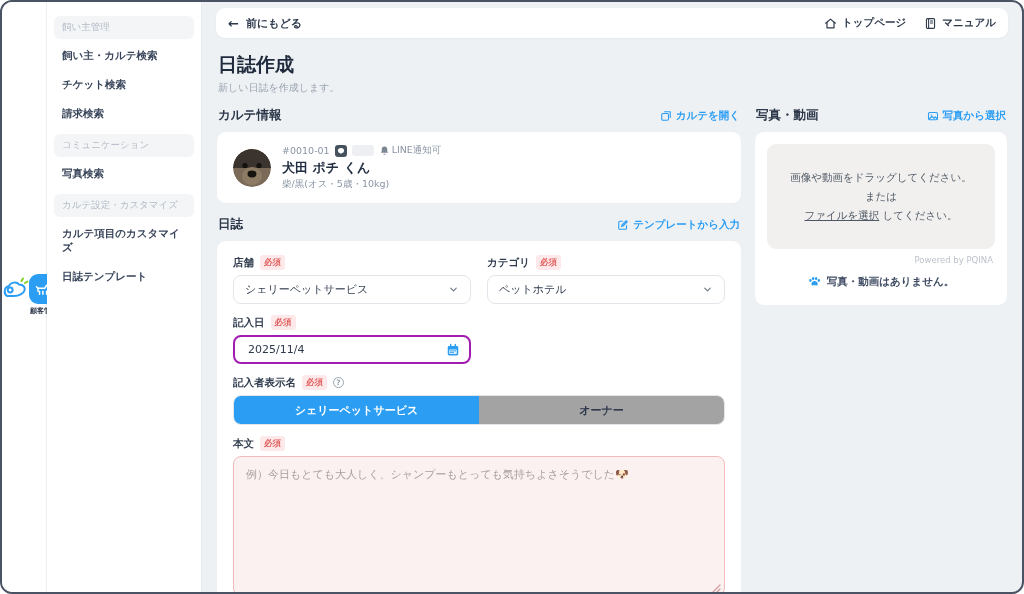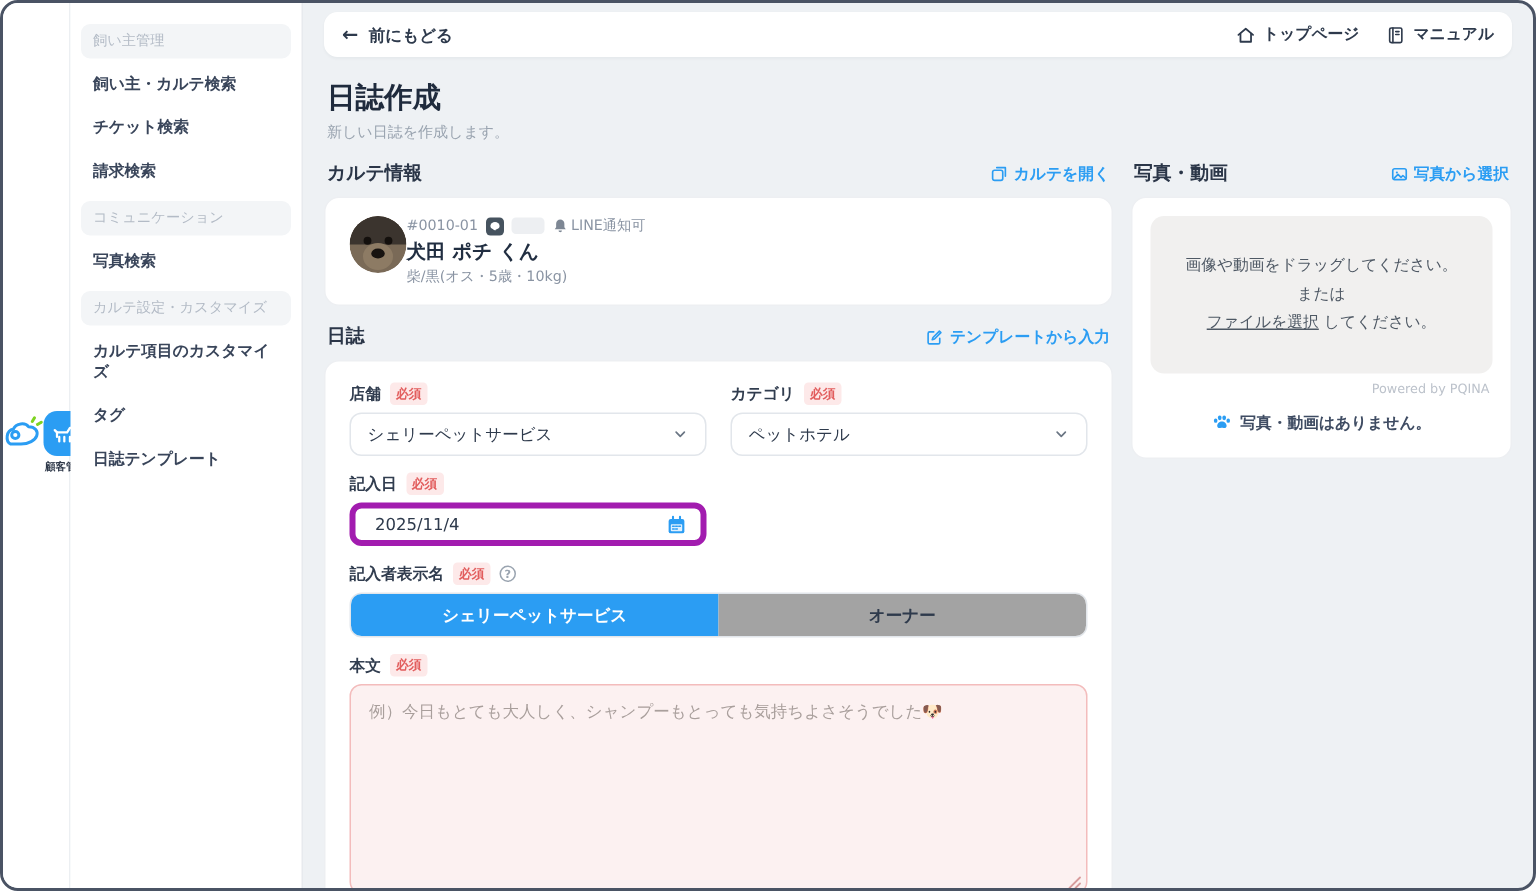--- a/index.html
+++ b/index.html
@@ -40,21 +40,21 @@
   .col-left { flex:1; min-width:0; }
   .col-right { width:254px; flex-shrink:0; }
 
   .sec-head { display:flex; justify-content:space-between; align-items:center; margin:0 2px 7px; }
   .sec-title { font-size:12.5px; font-weight:800; color:#2b3648; }
   .sec-link { font-size:10.5px; color:#2b9df3; font-weight:700; display:flex; align-items:center; gap:4px; cursor:pointer; }
 
   .card { background:#fff; border-radius:10px; border:1px solid #edeff2; }
 
   
-  .karte-card { padding:12px 16px; margin-bottom:12px; display:flex; align-items:flex-start; }
+  .karte-card { padding:12px 16px; margin-bottom:12px; display:flex; gap:11px; align-items:center; }
   .avatar { width:38px; height:38px; border-radius:50%; overflow:hidden; flex-shrink:0; }
   .pet-line1 { display:flex; align-items:center; gap:5px; font-size:9.5px; color:#8a94a3; }
   .line-badge { width:12px; height:12px; border-radius:3px; background:#46535f; display:inline-flex; align-items:center; justify-content:center; }
   .gray-badge { width:22px; height:11px; border-radius:3px; background:#edeff2; display:inline-block; }
   .bell-group { display:flex; align-items:center; gap:2px; }
   .pet-name { font-size:13px; font-weight:800; color:#212e41; margin:2px 0 1px; }
   .pet-desc { font-size:9.5px; color:#8a94a3; }
 
   
   .journal-card { padding:14px 16px 16px; }
@@ -63,21 +63,21 @@
   .grow { flex:1; min-width:0; }
   .label-row { display:flex; gap:6px; align-items:center; margin-bottom:5px;
     font-size:10.5px; font-weight:700; color:#313d4f; }
   .req { background:#fde9e9; color:#e25d5d; font-size:8.5px; font-weight:700;
     padding:1.5px 4px; border-radius:3px; }
   .help { width:11px; height:11px; border:1px solid #9aa4b0; border-radius:50%;
     font-size:7.5px; color:#9aa4b0; display:inline-flex; align-items:center; justify-content:center; cursor:pointer; }
   .selectbox { height:29px; border:1px solid #e2e6eb; border-radius:8px; display:flex;
     align-items:center; justify-content:space-between; padding:0 11px; font-size:11px;
     color:#2e3a4c; background:#fff; cursor:pointer; }
-  .datebox { width:calc(50% - 8px); height:29px; border:4px solid #a21caf; border-radius:8px;
+  .datebox { width:calc(50% - 8px); height:29px; border:2px solid #a21caf; border-radius:8px;
     display:flex; align-items:center; justify-content:space-between; padding:0 9px 0 11px; background:#fff; }
   .datebox input { border:none; outline:none; font-size:11px; color:#2e3a4c; width:100px;
     font-family:"DejaVu Sans","Liberation Sans",sans-serif; background:transparent; }
   .segmented { display:flex; border:1px solid #e2e6eb; border-radius:8px; overflow:hidden; height:30px; }
   .seg { flex:1; display:flex; align-items:center; justify-content:center; font-size:11px;
     font-weight:700; cursor:pointer; }
   .seg.active { background:#2b9df3; color:#fff; }
   .seg.inactive { background:#a3a3a3; color:#2e3a4c; }
   .ta-wrap { position:relative; }
   textarea.body-input { width:100%; height:140px; border:1px solid #f3bcbc; background:#fcf1f1;
@@ -163,21 +163,20 @@
     <div class="side-section">飼い主管理</div>
     <div class="side-item">飼い主・カルテ検索</div>
     <div class="side-item">チケット検索</div>
     <div class="side-item">請求検索</div>
 
     <div class="side-section">コミュニケーション</div>
     <div class="side-item">写真検索</div>
 
     <div class="side-section">カルテ設定・カスタマイズ</div>
     <div class="side-item">カルテ項目のカスタマイズ</div>
-    <div class="side-item">タグ</div>
     <div class="side-item">日誌テンプレート</div>
   </nav>
 
   <main class="main">
 
     <div class="topbar">
       <div class="back">
         <span class="back-arrow">←</span>
         <span>前にもどる</span>
       </div>

